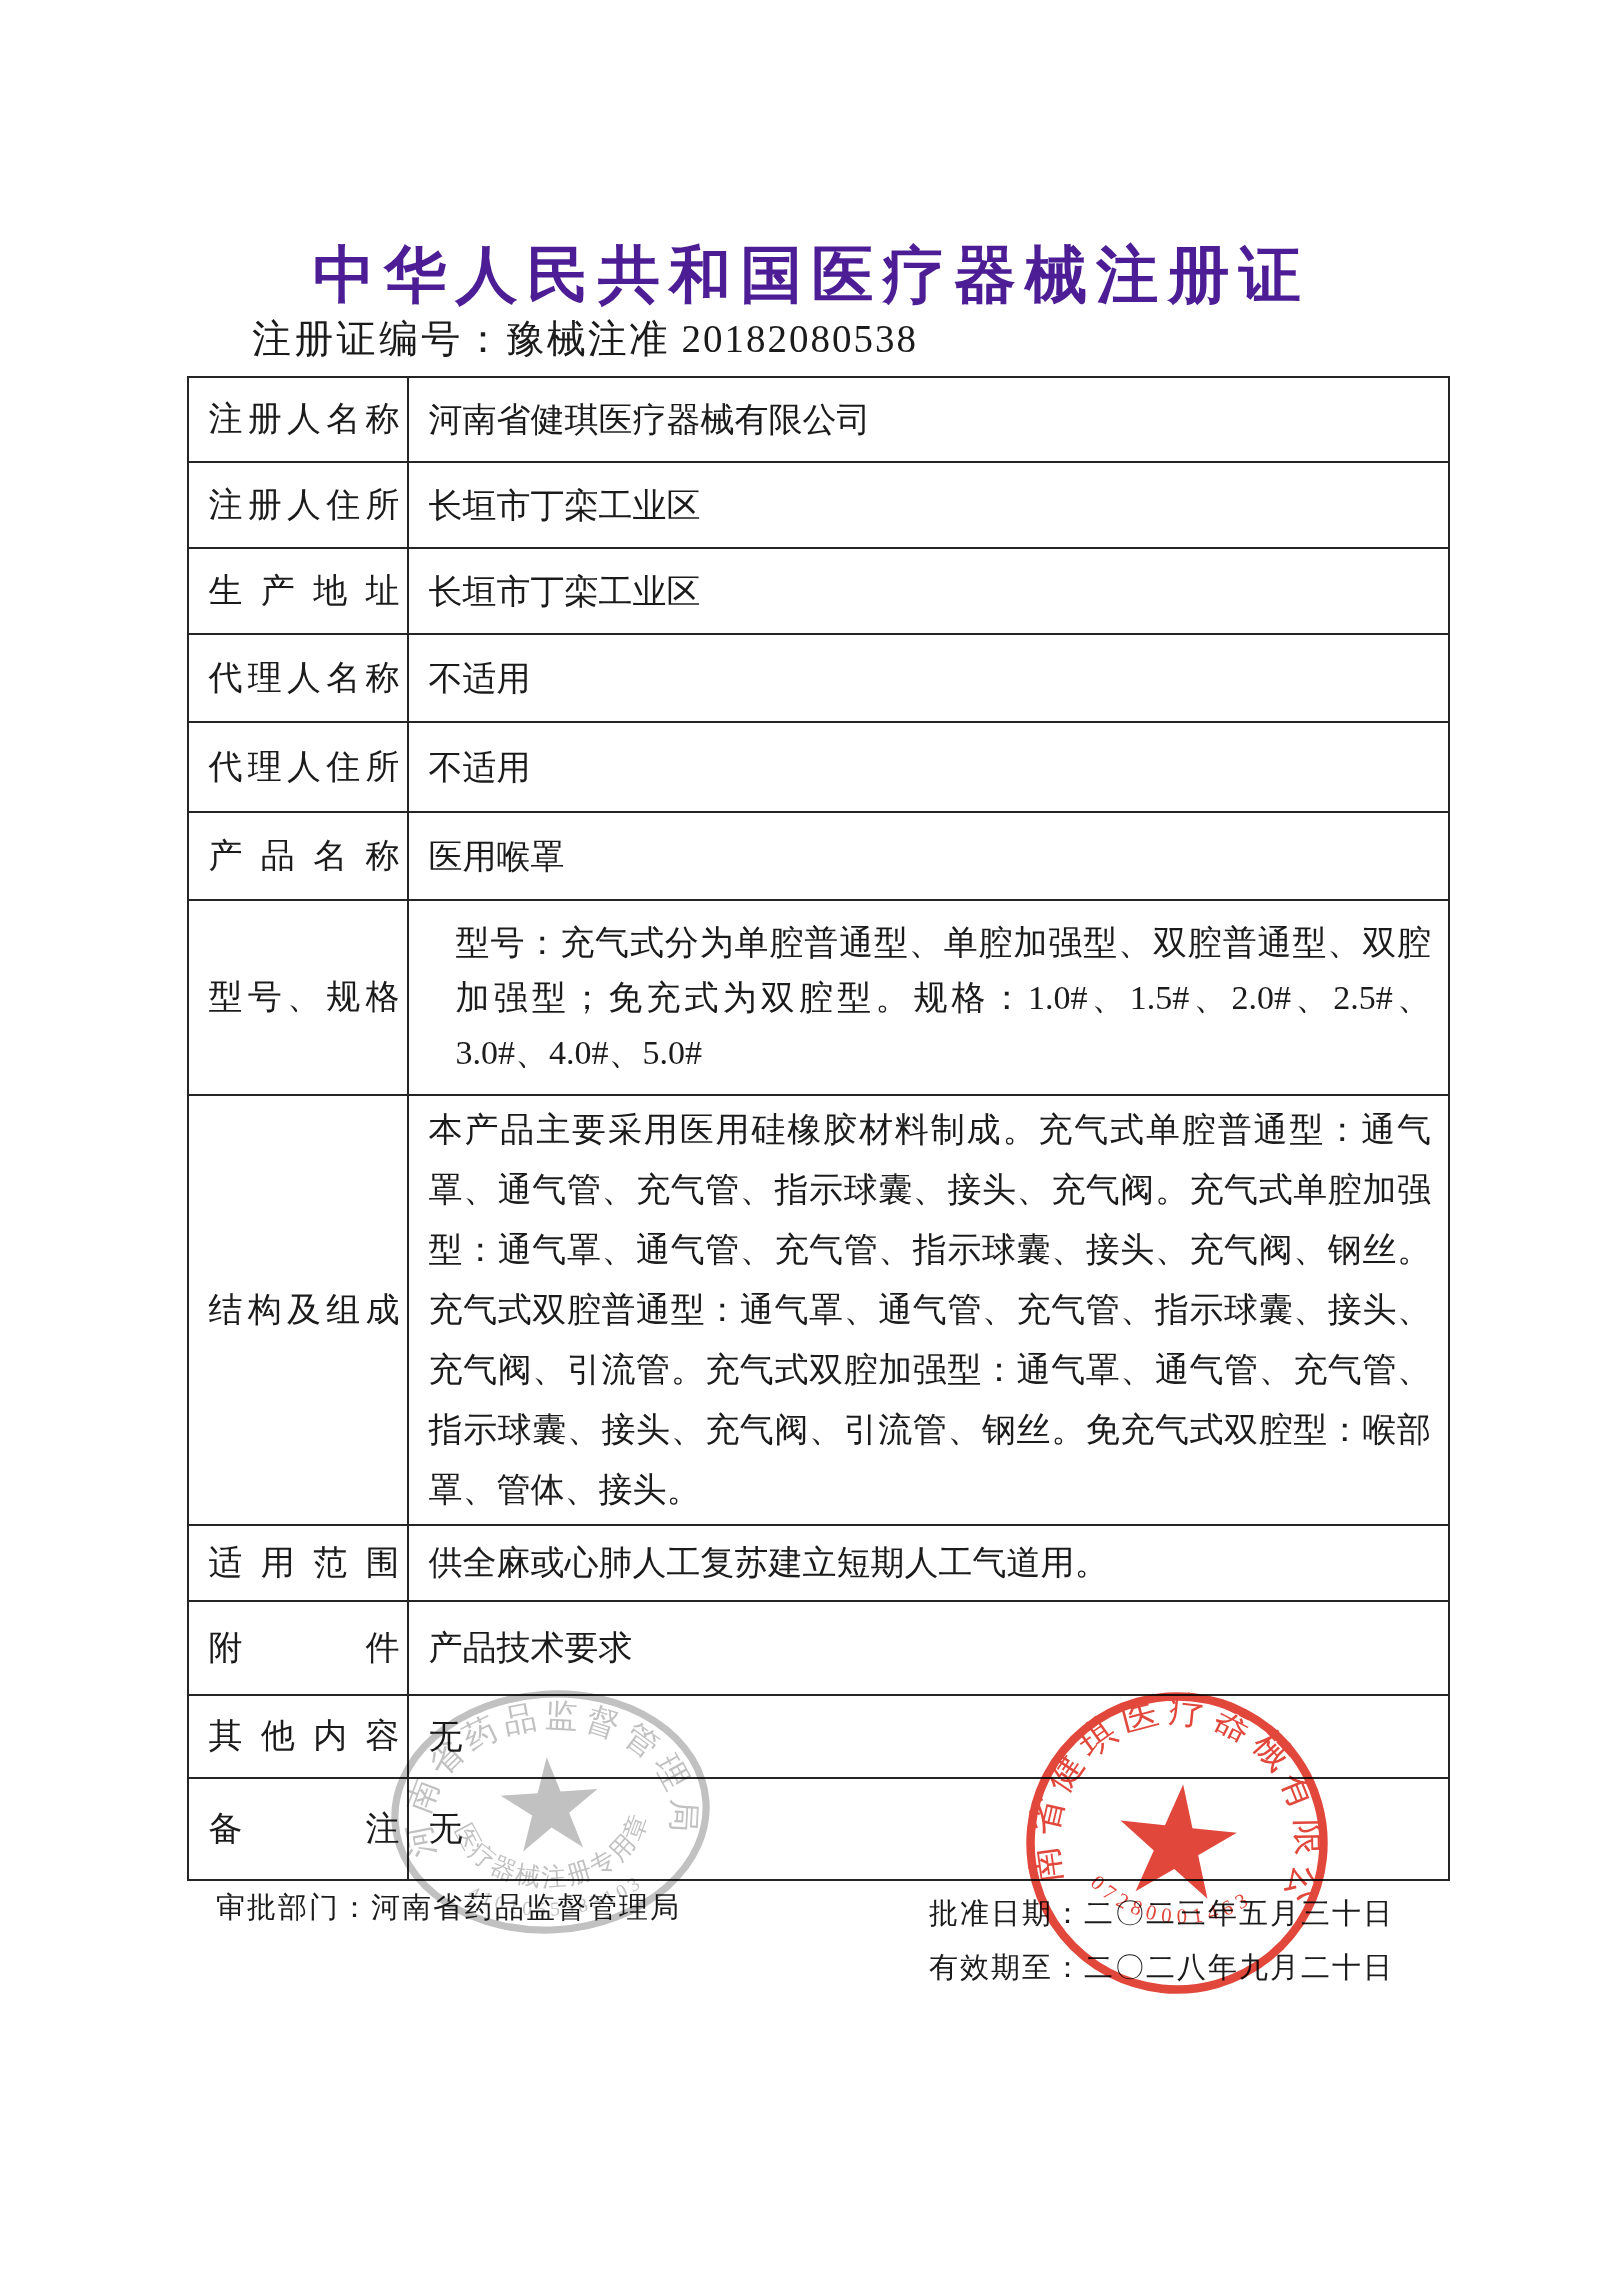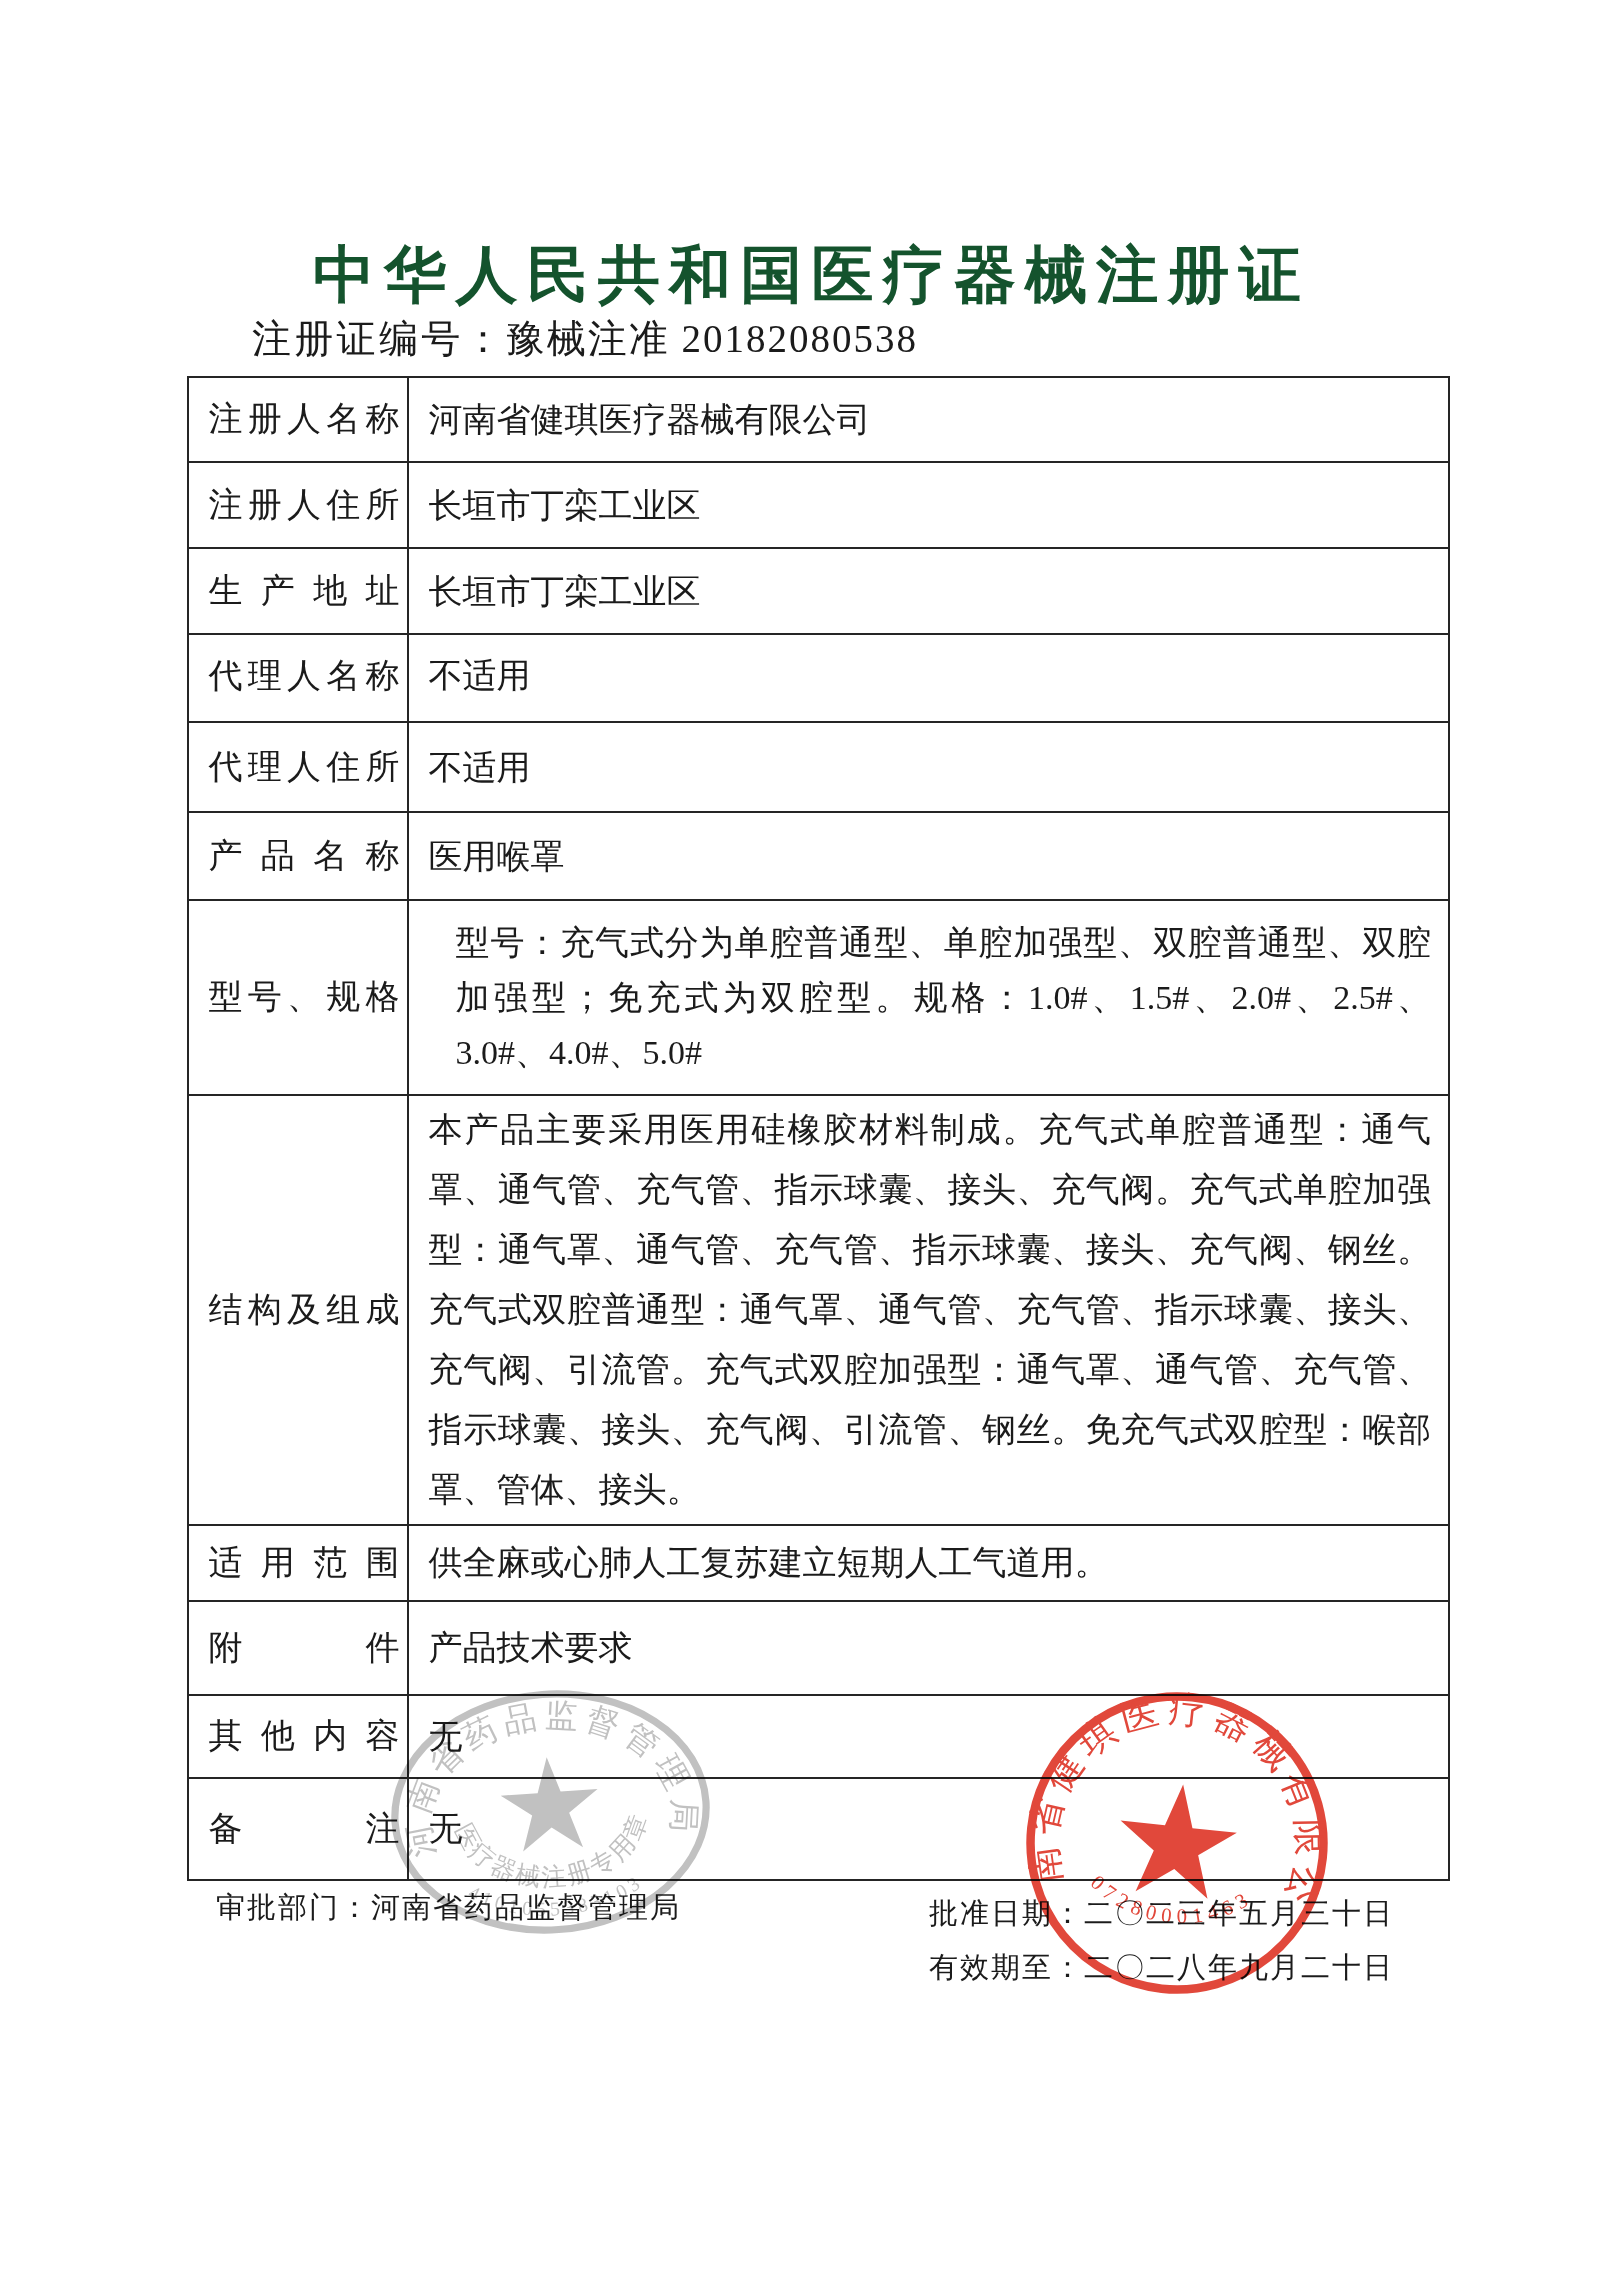--- a/index.html
+++ b/index.html
@@ -6,21 +6,21 @@
   body{
     width:1623px;height:2295px;position:relative;background:#ffffff;
     font-family:"Liberation Serif","DejaVu Serif",serif;
     color:#1b1b1b;
   }
   .page{position:absolute;inset:0;overflow:hidden;}
 
   .doc-title{
     position:absolute;top:191px;left:0;width:100%;
     text-align:center;font-size:62px;font-weight:700;
-    letter-spacing:9.2px;color:#14532d;white-space:nowrap;
+    letter-spacing:9.2px;color:#4c1d95;white-space:nowrap;
   }
   .reg-line{
     position:absolute;top:312px;left:252px;
     font-size:39px;letter-spacing:3.3px;white-space:nowrap;
   }
   .reg-line .num{letter-spacing:2px;}
 
   table.cert-table{
     position:absolute;left:187px;top:376px;width:1263px;
     border-collapse:collapse;table-layout:fixed;
@@ -88,21 +88,21 @@
       </td>
     </tr>
         <tr style="height: 86px;">
       <td class="label-cell">
         <span class="label-inner">生产地址</span>
       </td>
       <td class="value-cell">
         <p class="value-text">长垣市丁栾工业区</p>
       </td>
     </tr>
-        <tr style="height: 88px; font-family: Liberation Mono, monospace;">
+        <tr style="height: 88px;">
       <td class="label-cell">
         <span class="label-inner">代理人名称</span>
       </td>
       <td class="value-cell">
         <p class="value-text">不适用</p>
       </td>
     </tr>
         <tr style="height: 90px;">
       <td class="label-cell">
         <span class="label-inner">代理人住所</span>

